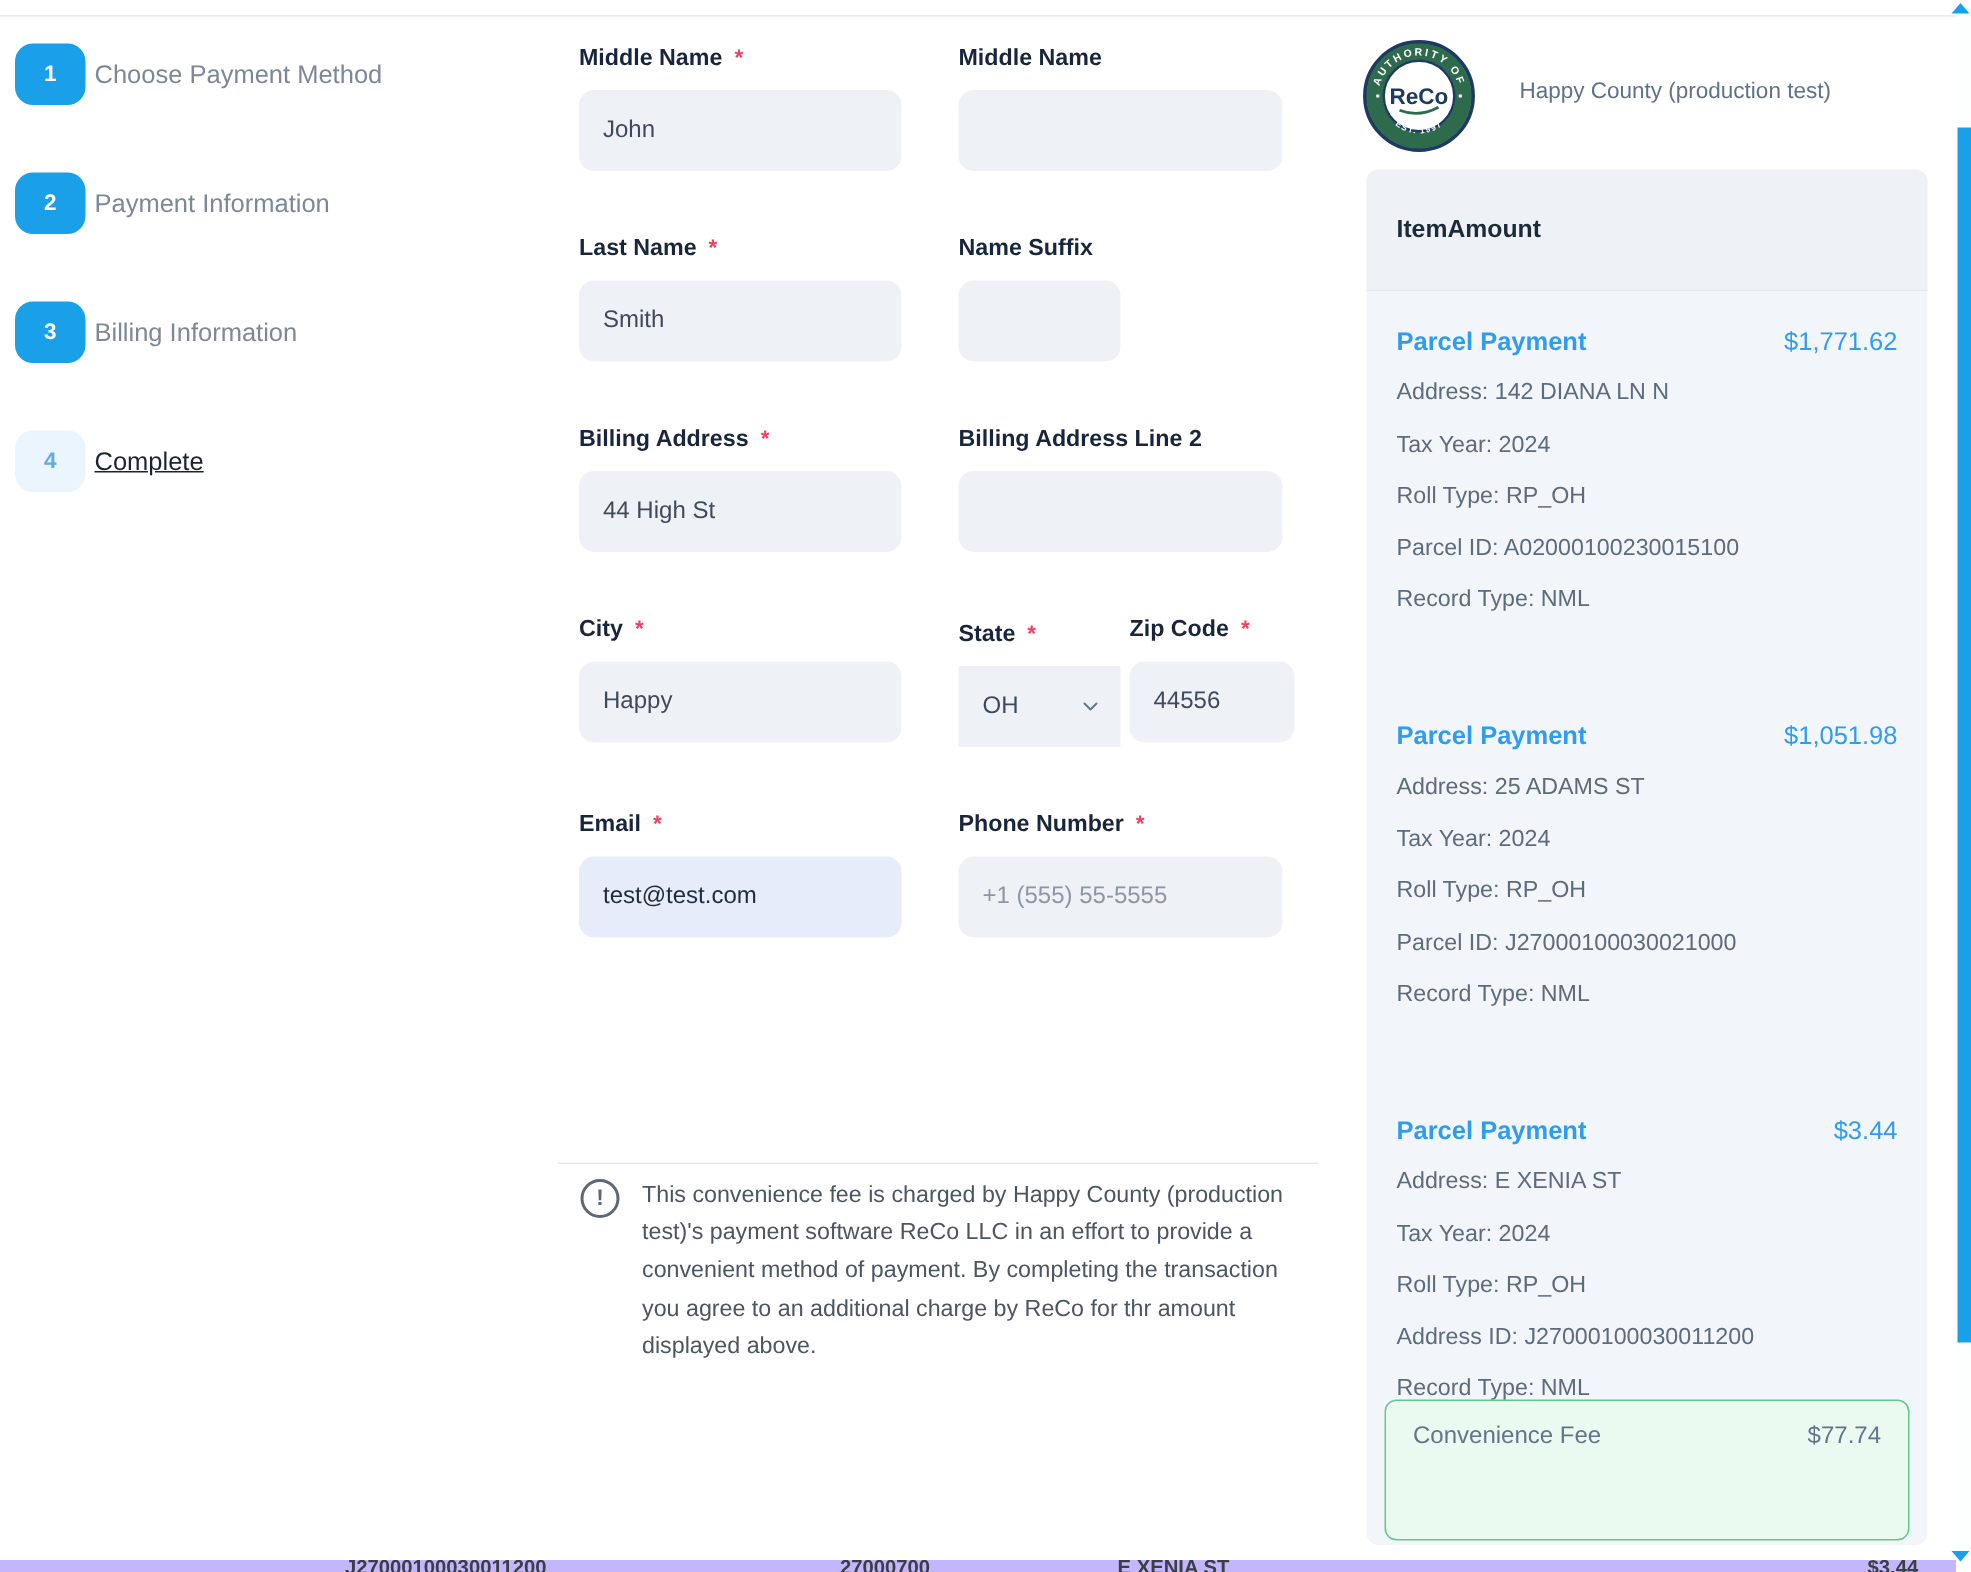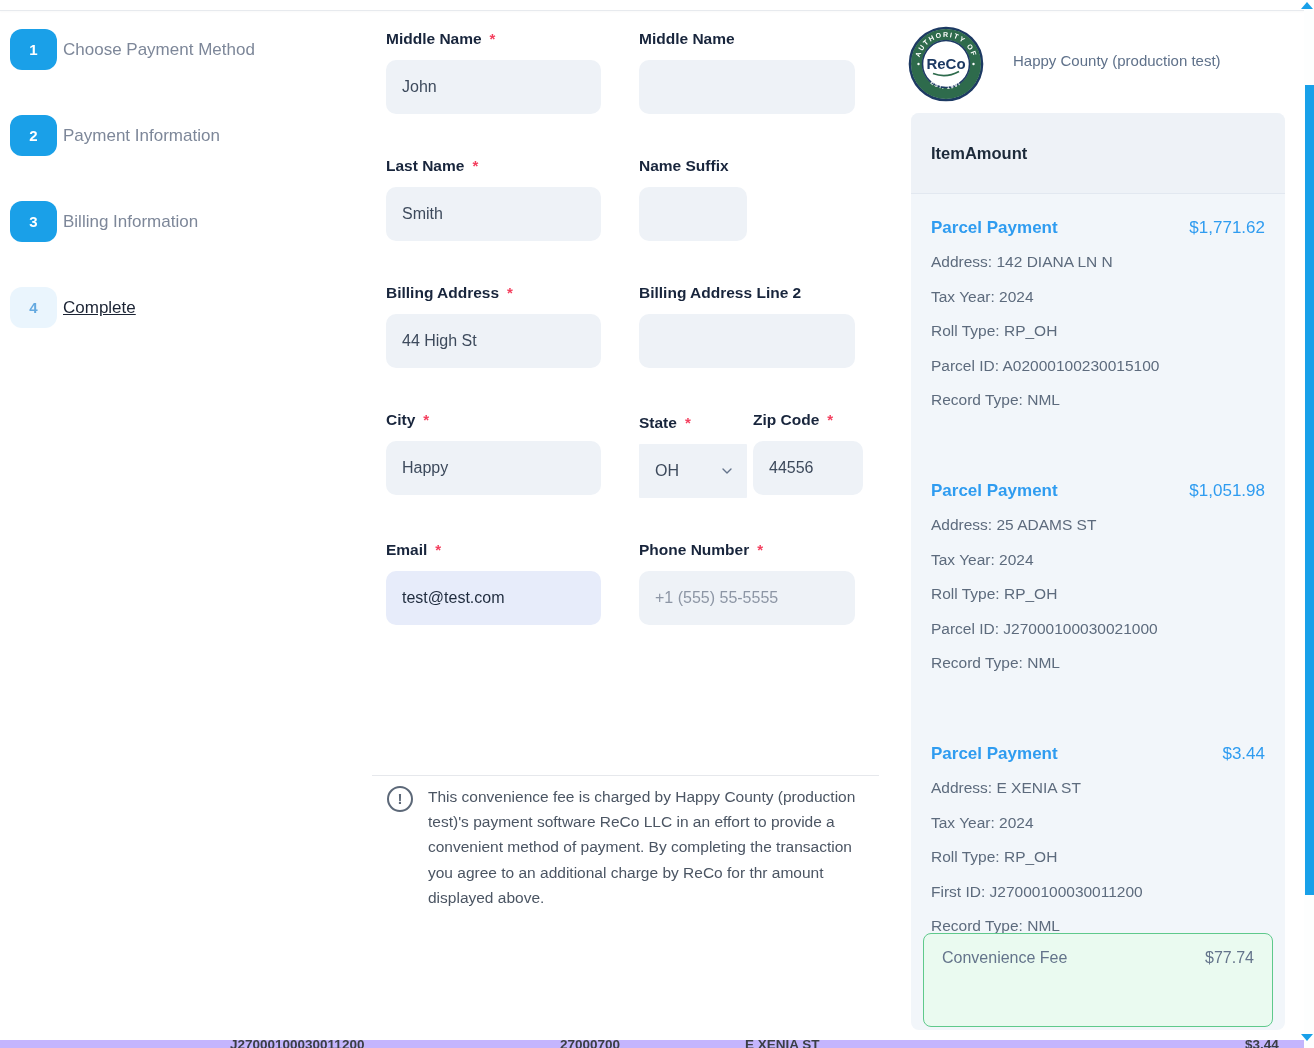--- a/index.html
+++ b/index.html
@@ -269,21 +269,21 @@
       </section>
 
       <section class="item">
         <div class="item-head">
           <span class="item-title">Parcel Payment</span>
           <span class="item-amount">$3.44</span>
         </div>
         <div class="item-line">Address: E XENIA ST</div>
         <div class="item-line">Tax Year: 2024</div>
         <div class="item-line">Roll Type: RP_OH</div>
-        <div class="item-line">First ID: J27000100030011200</div>
+        <div class="item-line">Address ID: J27000100030011200</div>
         <div class="item-line">Record Type: NML</div>
       </section>
 
     </div>
 
     <div class="totals">
       <div class="fee-row">
         <span>Convenience Fee</span>
         <span>$77.74</span>
       </div>

